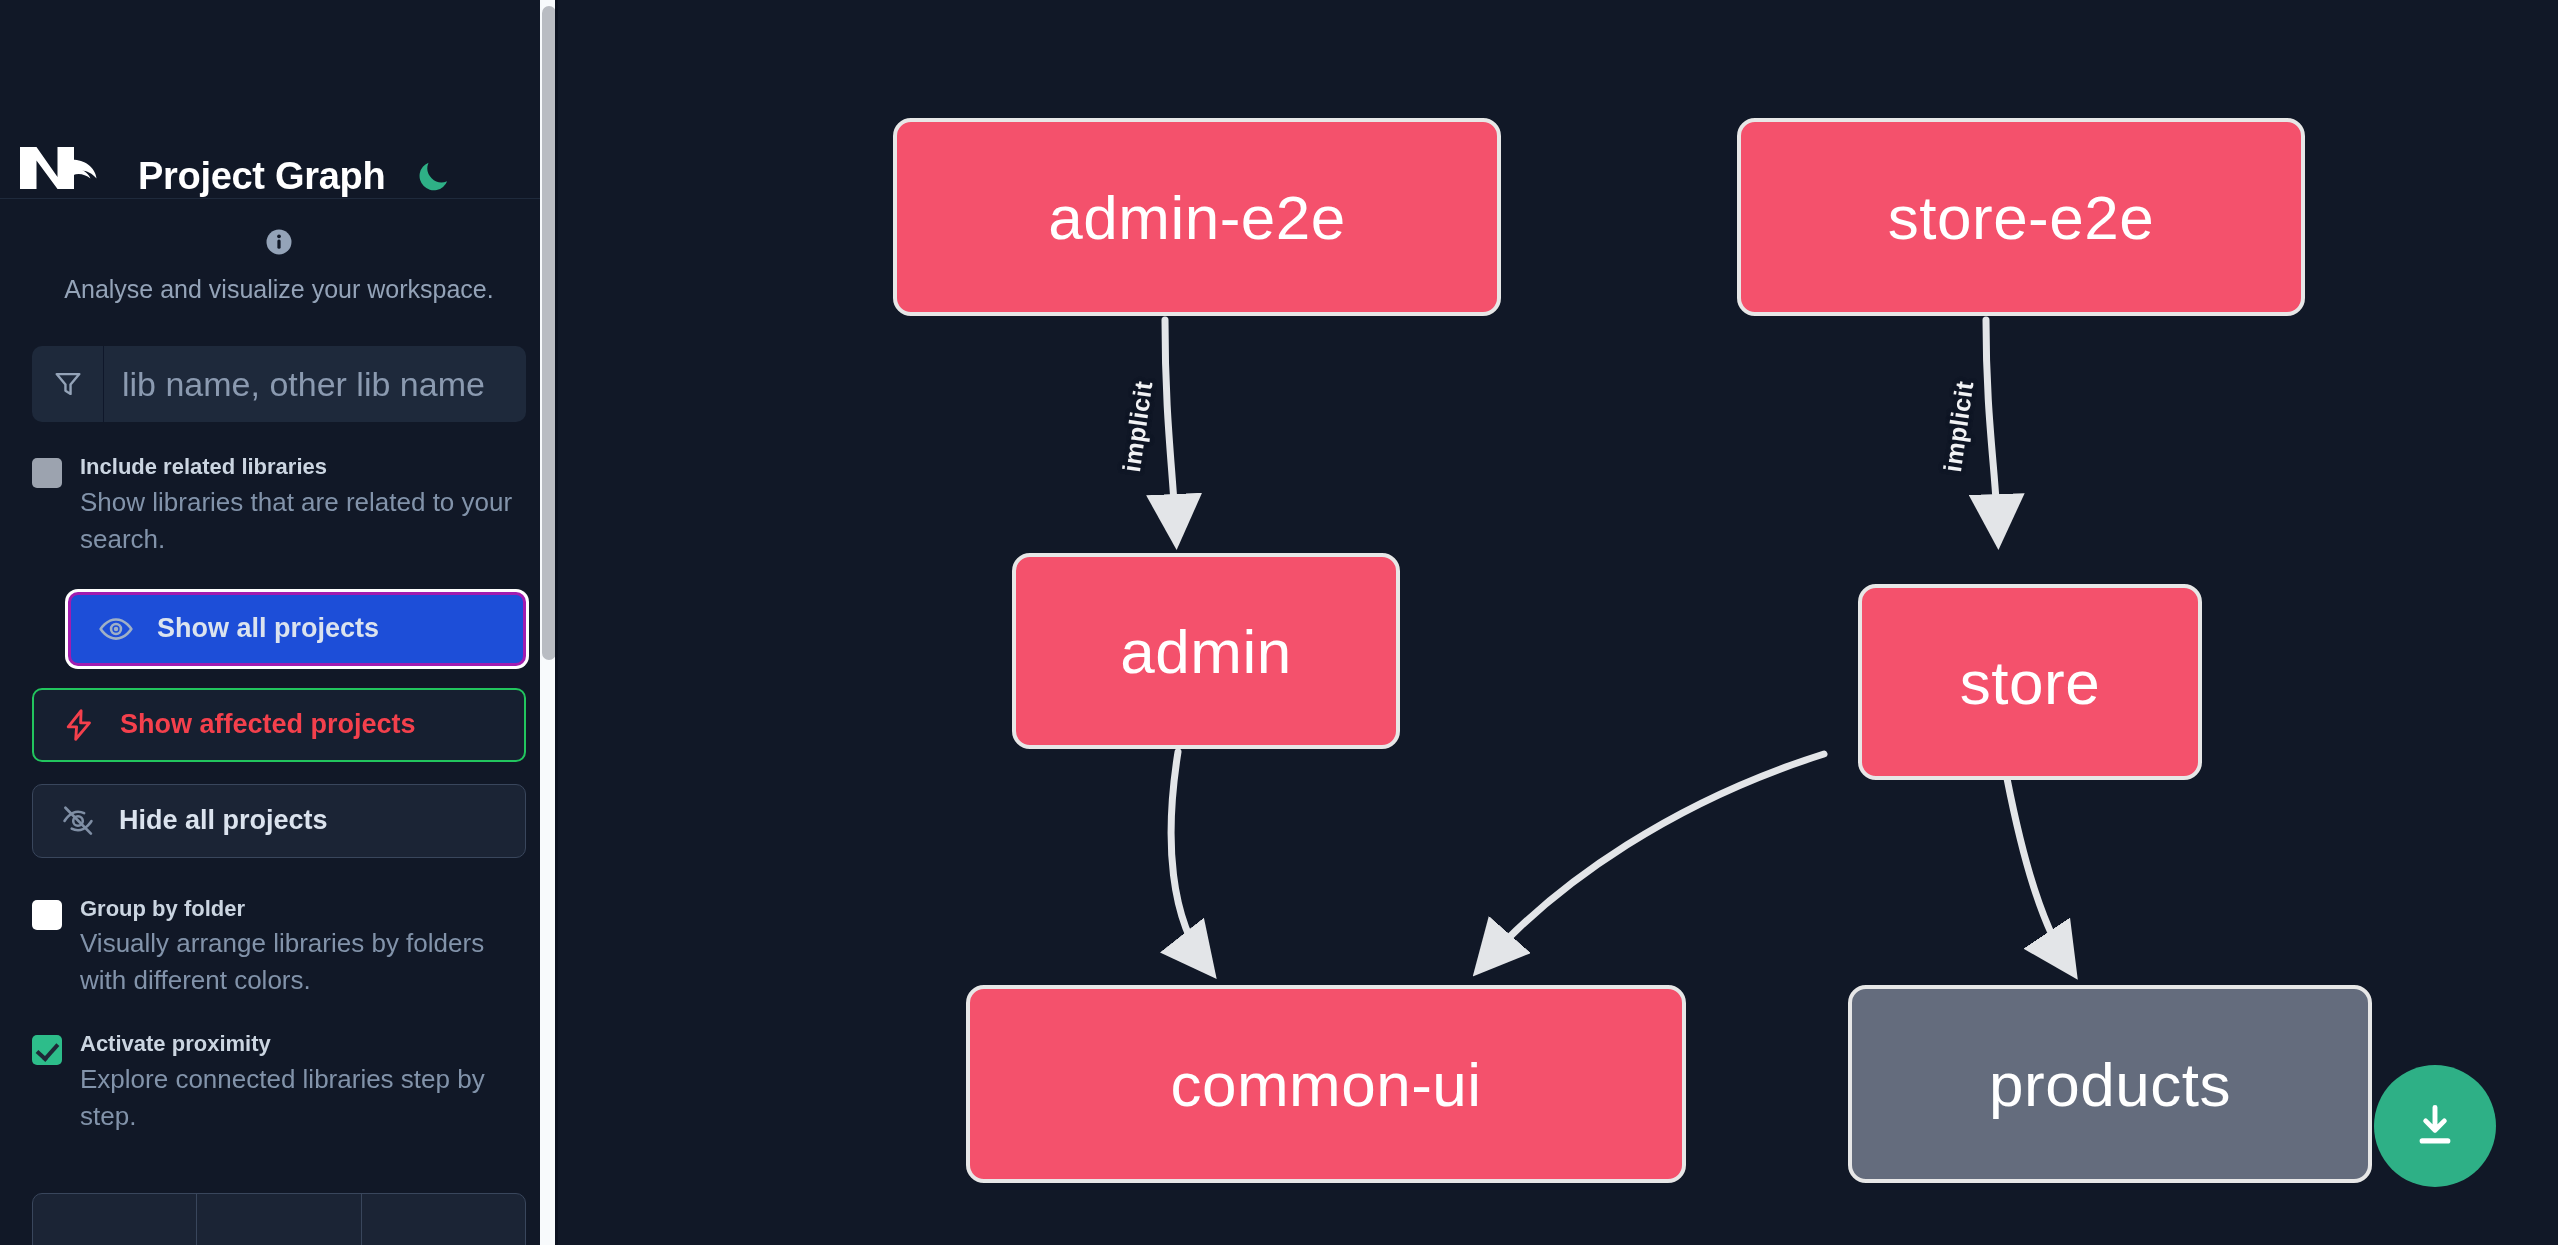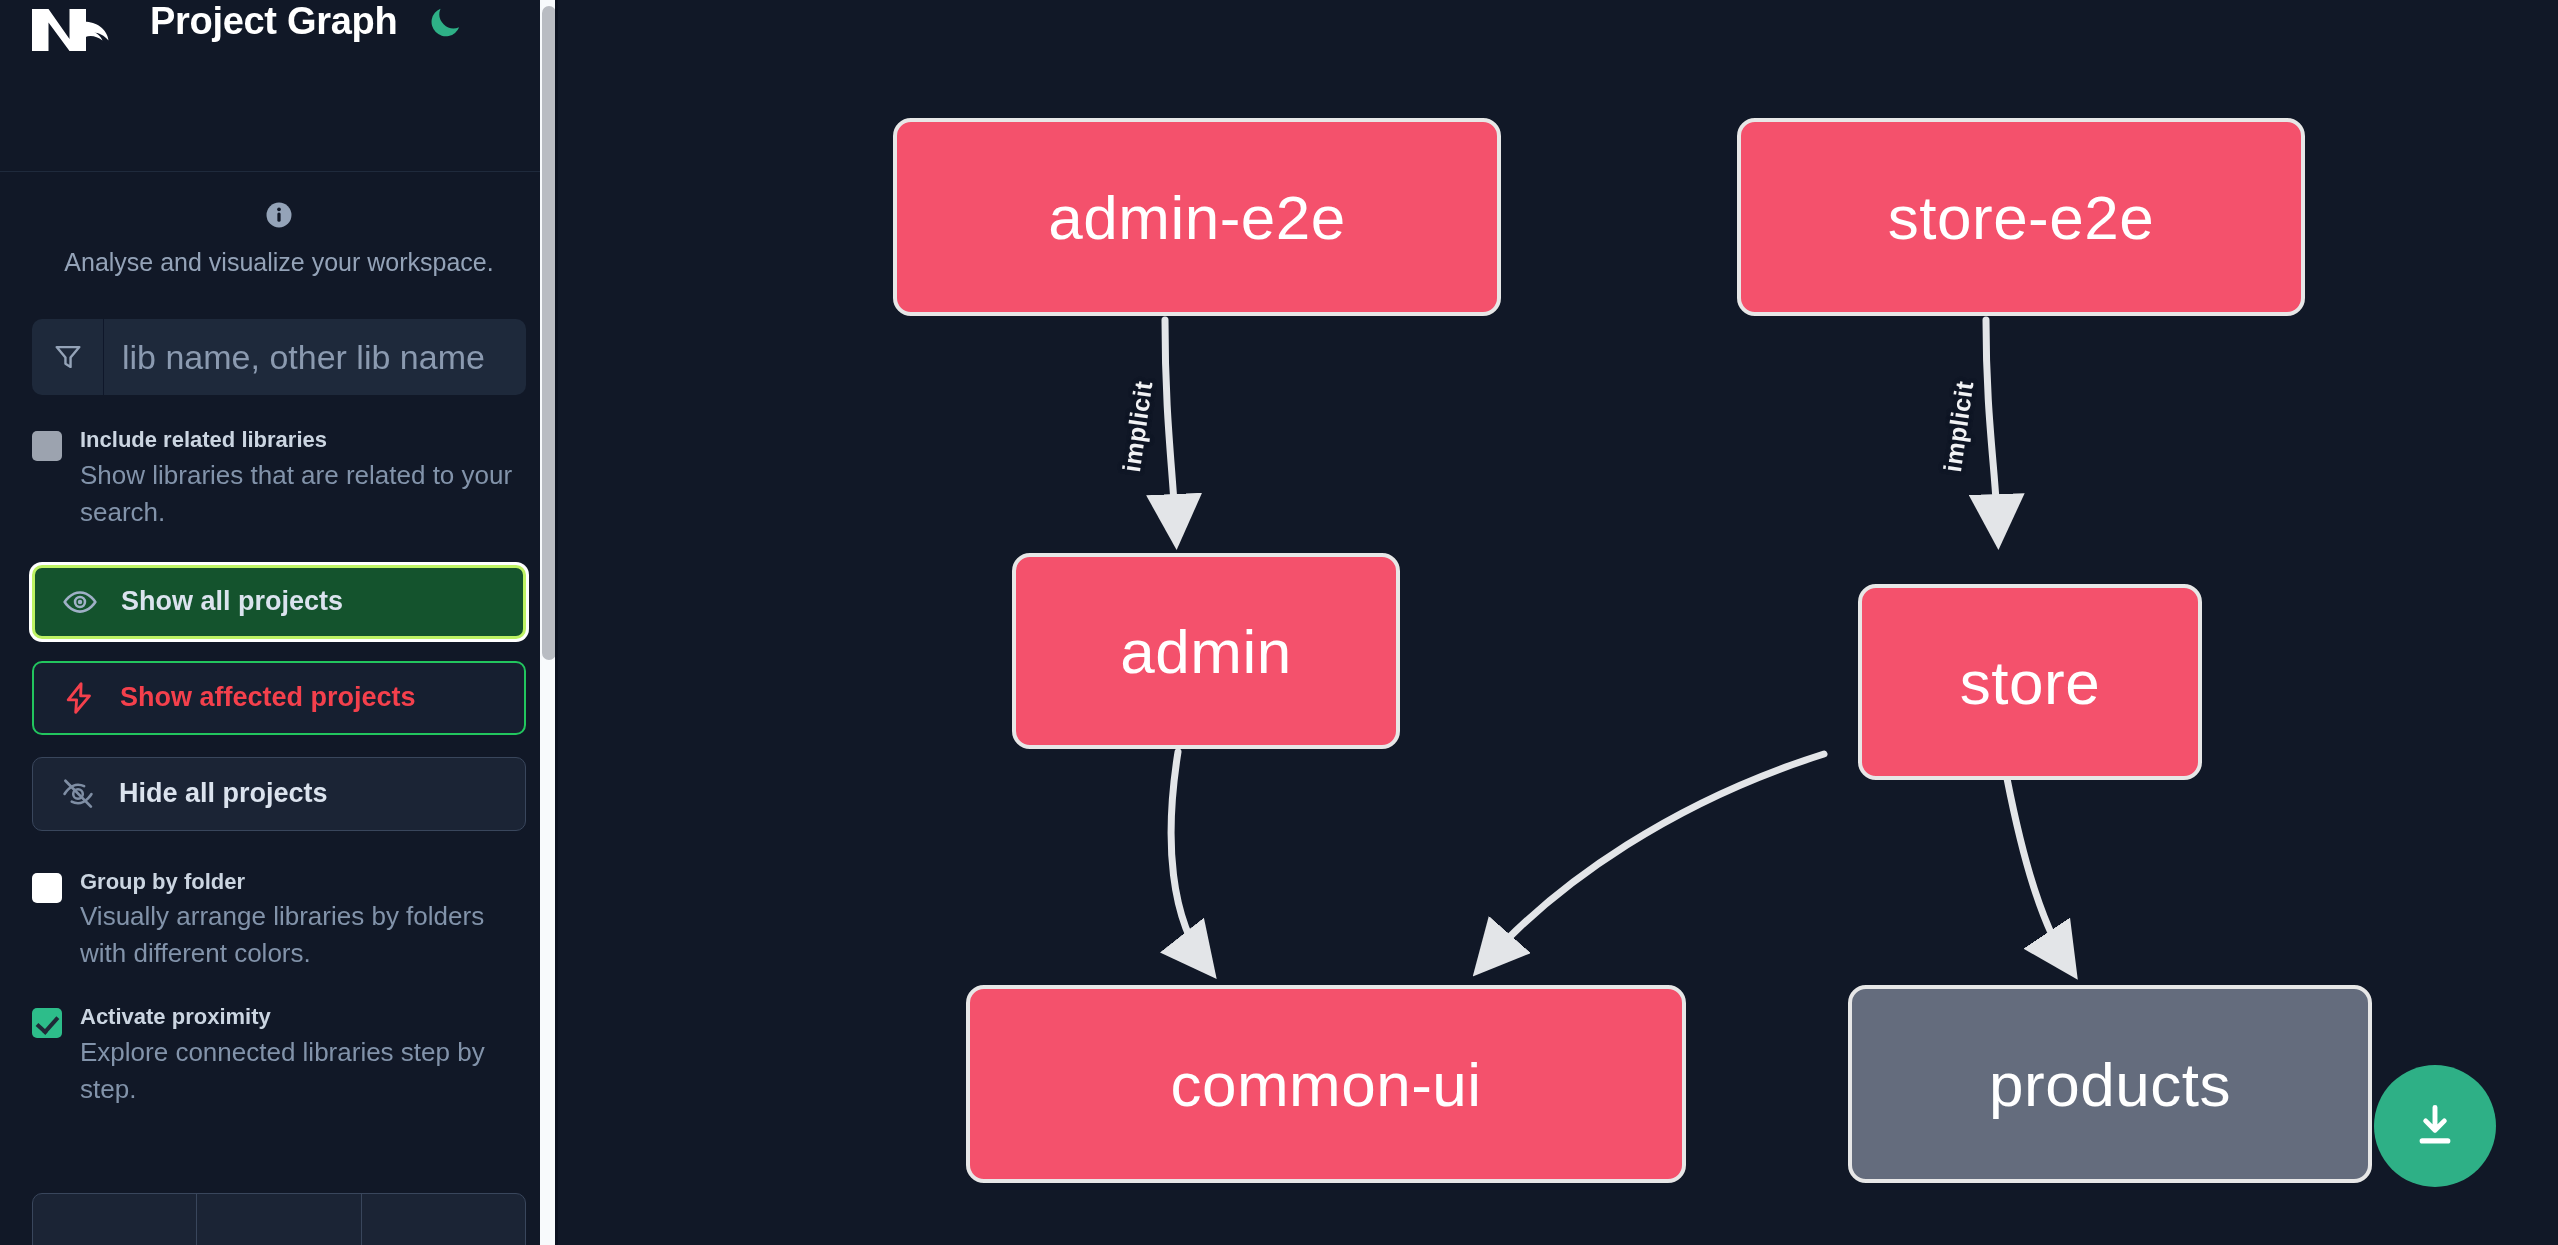--- a/index.html
+++ b/index.html
@@ -13,23 +13,23 @@
 
   
   #sidebar {
     position: relative;
     width: 558px; height: 1245px;
     background: #111827;
     flex: 0 0 558px;
     overflow: hidden;
   }
   .sb-header {
-    height: 172px;
-    display: flex; align-items: flex-start;
-    padding: 0 28px;
+    height: 199px;
+    display: flex; align-items: flex-end;
+    padding: 0 16px;
     border-bottom: 1px solid #1f2a3c;
   }
   .nx-logo { width: 92px; height: 60px; flex: 0 0 92px; }
   .app-title {
     color: #ffffff;
     font-size: 38px;
     font-weight: 700;
     margin-left: 30px;
     letter-spacing: -0.3px;
     white-space: nowrap;
@@ -98,23 +98,24 @@
   .sb-btn {
     height: 74px; border-radius: 10px;
     display: flex; align-items: center;
     padding: 0 26px; gap: 22px;
     background: #1b2435;
     border: 1px solid #39465c;
     cursor: pointer;
   }
   .sb-btn .lbl { font-size: 27px; font-weight: 700; color: #dbe3ee; white-space: nowrap; }
   .sb-btn.focused {
-    border: 3px solid #bef264;
+    border: 3px solid #a21caf;
     box-shadow: 0 0 0 3px #ffffff;
-    background: #14532d;
+    background: #1d4ed8;
+    margin-left: 36px;
   }
   .sb-btn.danger { border: 2px solid #22c55e; background: #161f30; }
   .sb-btn.danger .lbl { color: #f4404c; }
   .sb-btn .ico { width: 38px; height: 38px; flex: 0 0 38px; display: flex; align-items: center; justify-content: center; }
 
   .tracing-group {
     position: absolute; left: 32px; bottom: -20px;
     width: 494px; height: 72px;
     display: flex;
     border: 1px solid #39465c;

